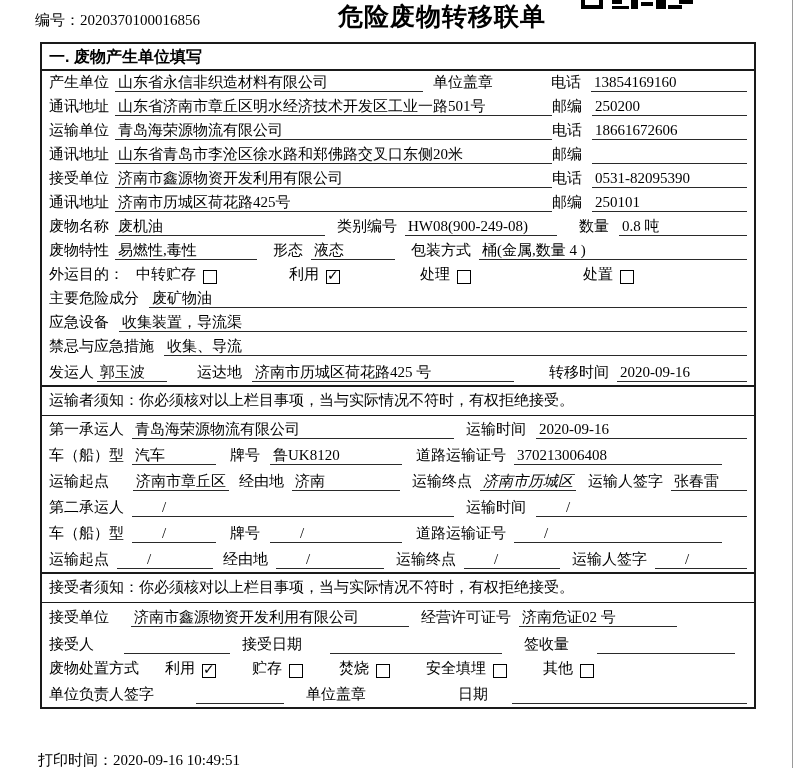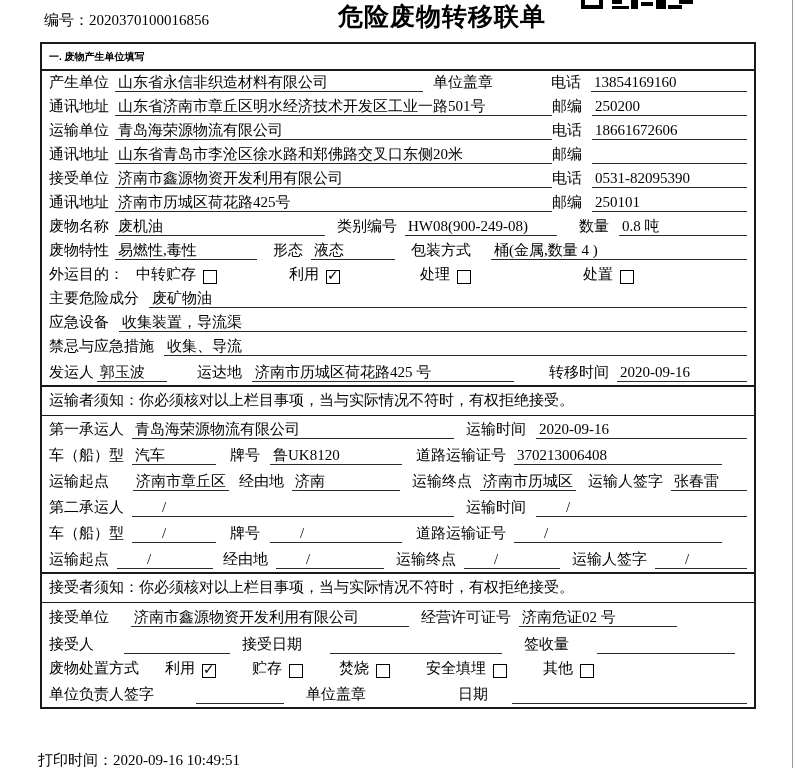--- a/index.html
+++ b/index.html
@@ -5,31 +5,31 @@
   html,body{margin:0;padding:0;}
   body{
     width:796px;height:768px;position:relative;background:#ffffff;
     font-family:"Liberation Serif","DejaVu Serif",serif;
     font-size:15px;color:#000;overflow:hidden;
   }
   .sans{font-family:"Liberation Sans","DejaVu Sans",sans-serif;}
   
   .page-edge{position:absolute;top:0;bottom:0;right:3px;width:1px;background:#9a9a9a;}
   
-  .serial{position:absolute;left:44px;top:11px;white-space:nowrap;}
+  .serial{position:absolute;left:35px;top:11px;white-space:nowrap;}
   .doc-title{position:absolute;left:287px;top:0px;width:310px;text-align:center;
     font-weight:bold;font-size:25px;letter-spacing:1px;}
   .qr-frag{position:absolute;left:581px;top:0;width:118px;height:9px;overflow:hidden;}
   
   .form{position:absolute;left:40px;top:42px;width:716px;box-sizing:border-box;
     border:2px solid #1a1a1a;background:#fff;}
   .section{box-sizing:border-box;}
   .section + .section{border-top:2px solid #1a1a1a;}
   .sec-head{font-family:"Liberation Sans","DejaVu Sans",sans-serif;font-weight:bold;
-    font-size:10px;padding:3px 7px 2px 7px;border-bottom:2px solid #1a1a1a;height:20px;line-height:20px;}
+    font-size:16px;padding:3px 7px 2px 7px;border-bottom:2px solid #1a1a1a;height:20px;line-height:20px;}
   .r{display:flex;align-items:flex-end;padding:0 7px 3px 7px;box-sizing:border-box;height:24px;}
   .r2{height:26px;}
   .r3{height:27px;}
   .notice{border-bottom:1.5px solid #1a1a1a;height:29px;align-items:center;padding-top:2px;}
   .lbl{white-space:nowrap;}
   .uv{display:inline-block;box-sizing:border-box;height:20px;line-height:20px;
     border-bottom:1px solid #2a2a2a;white-space:nowrap;overflow:hidden;padding:0 3px;}
   .f1{flex:1 1 auto;}
   .push{margin-left:auto;}
   .sl{padding-left:30px;}
@@ -119,21 +119,21 @@
       <span class="lbl push">数量</span>
       <span class="uv" style="width:128px;margin-left:10px;">0.8 吨</span>
     </div>
 
     <div class="r">
       <span class="lbl">废物特性</span>
       <span class="uv" style="width:142px;margin-left:6px;">易燃性,毒性</span>
       <span class="lbl" style="margin-left:16px;">形态</span>
       <span class="uv" style="width:84px;margin-left:8px;">液态</span>
       <span class="lbl" style="margin-left:16px;">包装方式</span>
-      <span class="uv f1" style="margin-left:20px;">桶(金属,数量 4 )</span>
+      <span class="uv f1" style="margin-left:8px;">桶(金属,数量 4 )</span>
     </div>
 
     <div class="r">
       <span class="lbl">外运目的：</span>
       <span class="lbl" style="margin-left:12px;">中转贮存</span>
       <span class="cb"></span>
       <span class="lbl" style="margin-left:72px;">利用</span>
       <span class="cb checked"></span>
       <span class="lbl" style="margin-left:80px;">处理</span>
       <span class="cb"></span>
@@ -187,21 +187,21 @@
       <span class="lbl" style="margin-left:14px;">道路运输证号</span>
       <span class="uv" style="width:208px;margin-left:8px;">370213006408</span>
     </div>
 
     <div class="r r2">
       <span class="lbl">运输起点</span>
       <span class="uv" style="width:96px;margin-left:24px;">济南市章丘区</span>
       <span class="lbl" style="margin-left:10px;">经由地</span>
       <span class="uv" style="width:108px;margin-left:8px;">济南</span>
       <span class="lbl" style="margin-left:12px;">运输终点</span>
-      <span class="uv" style="width:96px;margin-left:8px;">济南市历城区</span>
+      <span class="uv" style="width:96px;margin-left:8px;font-style:italic;">济南市历城区</span>
       <span class="lbl" style="margin-left:12px;">运输人签字</span>
       <span class="uv f1" style="margin-left:8px;">张春雷</span>
     </div>
 
     <div class="r r2">
       <span class="lbl">第二承运人</span>
       <span class="uv sl" style="width:322px;margin-left:8px;">/</span>
       <span class="lbl" style="margin-left:12px;">运输时间</span>
       <span class="uv sl f1" style="margin-left:10px;">/</span>
     </div>

